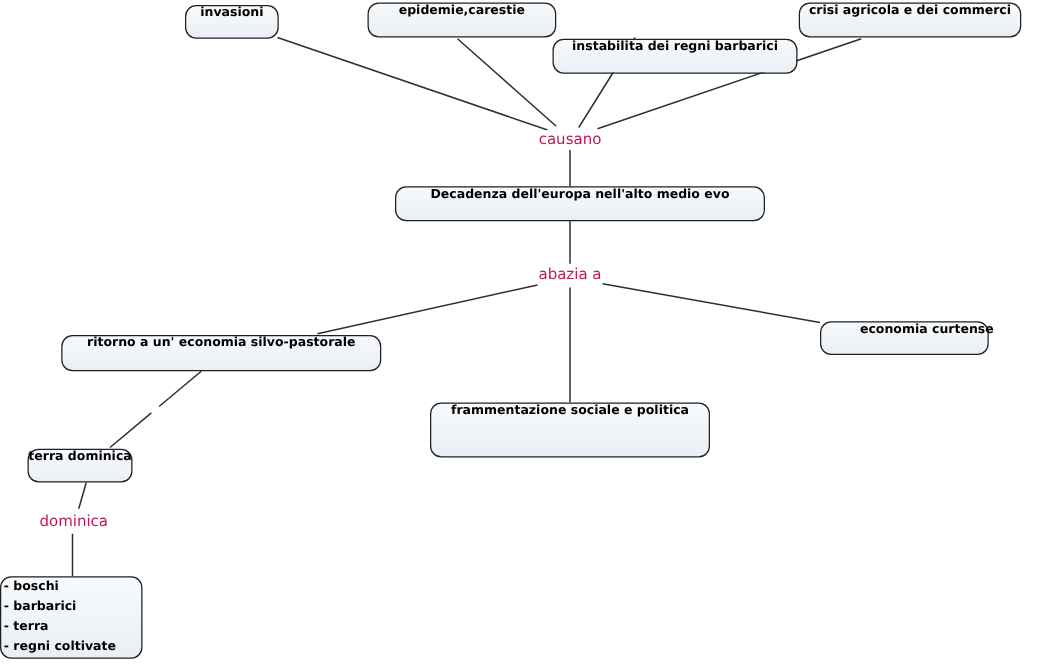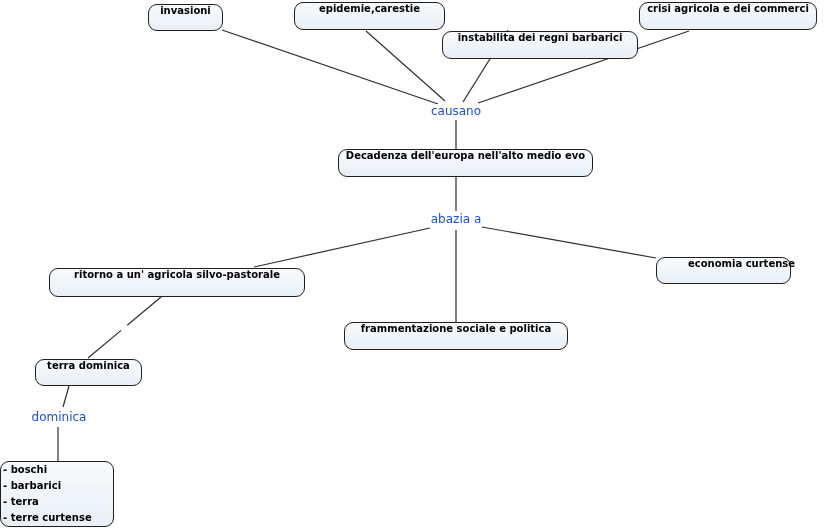--- a/index.html
+++ b/index.html
@@ -46,35 +46,35 @@
     justify-content: center;
     line-height: 16px;
     padding: 1px 2px;
   }
   .link-label {
     position: absolute;
     z-index: 3;
     transform: translateX(-50%);
     background: #ffffff;
     font-size: 12px;
-    color: #1d4ed8;
+    color: #be185d;
     white-space: nowrap;
     padding: 0 2px;
     line-height: 14px;
   }
   
   #node-invasioni      { left: 148px; top: 4px;   width: 75px;  height: 27px; }
   #node-epidemie       { left: 294px; top: 2px;   width: 151px; height: 28px; }
   #node-instabilita    { left: 442px; top: 2px;   width: 196px; height: 28px; margin-top: 29px; }
   #node-crisi          { left: 639px; top: 2px;   width: 178px; height: 28px; }
-  #node-decadenza      { left: 316px; top: 149px; width: 255px; height: 28px; margin-left: 22px; }
+  #node-decadenza      { left: 316px; top: 149px; width: 296px; height: 28px; }
   #node-ritorno        { left: 49px;  top: 268px; width: 256px; height: 29px; }
-  #node-frammentazione { left: 344px; top: 322px; width: 224px; height: 28px; }
+  #node-frammentazione { left: 344px; top: 322px; width: 224px; height: 44px; }
   #node-economia       { left: 656px; top: 257px; width: 135px; height: 27px; padding-left: 40px; }
-  #node-terra          { left: 35px;  top: 359px; width: 107px; height: 27px; }
+  #node-terra          { left: 22px;  top: 359px; width: 84px; height: 27px; }
   #node-composizione   { left: 0px;   top: 461px; width: 114px; height: 66px; }
   
   #label-causano   { left: 456px; top: 104px; }
   #label-porta-a   { left: 456px; top: 212px; }
   #label-comprende { left: 59px;  top: 410px; }
 </style>
 </head>
 <body>
 
 <div class="stage">
@@ -112,37 +112,37 @@
 
   <div class="link-label" id="label-causano">causano</div>
 
   <div class="node" id="node-decadenza">
     <span>Decadenza dell'europa nell'alto medio evo</span>
   </div>
 
   <div class="link-label" id="label-porta-a">abazia a</div>
 
   <div class="node" id="node-ritorno">
-    <span>ritorno a un' agricola silvo-pastorale</span>
+    <span>ritorno a un' economia silvo-pastorale</span>
   </div>
 
   <div class="node" id="node-frammentazione">
     <span>frammentazione sociale e politica</span>
   </div>
 
   <div class="node" id="node-economia">
     <span>economia curtense</span>
   </div>
 
   <div class="node" id="node-terra">
     <span>terra dominica</span>
   </div>
 
   <div class="link-label" id="label-comprende">dominica</div>
 
   <div class="node multi" id="node-composizione">
     <div>- boschi</div>
     <div>- barbarici</div>
     <div>- terra</div>
-    <div>- terre curtense</div>
+    <div>- regni coltivate</div>
   </div>
 
 </div>
 
 </body></html>

